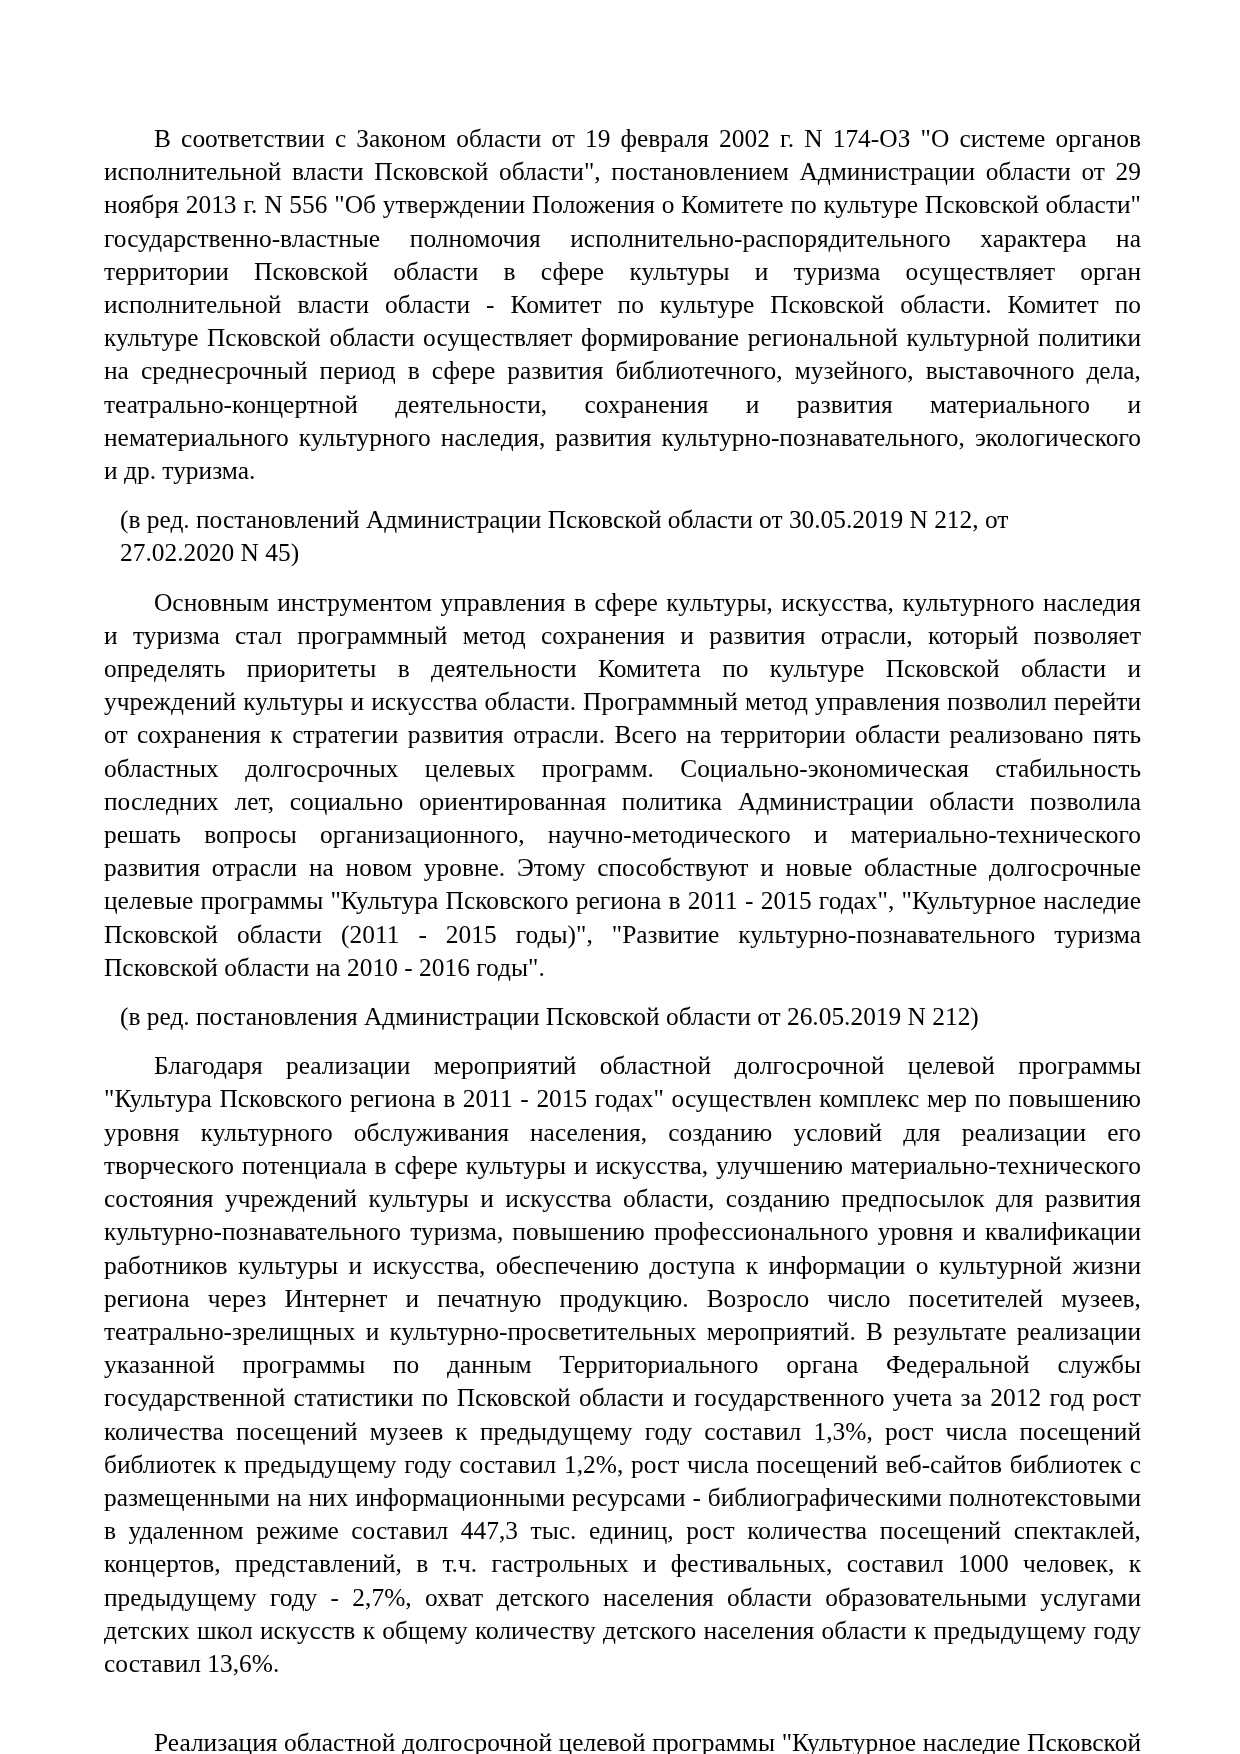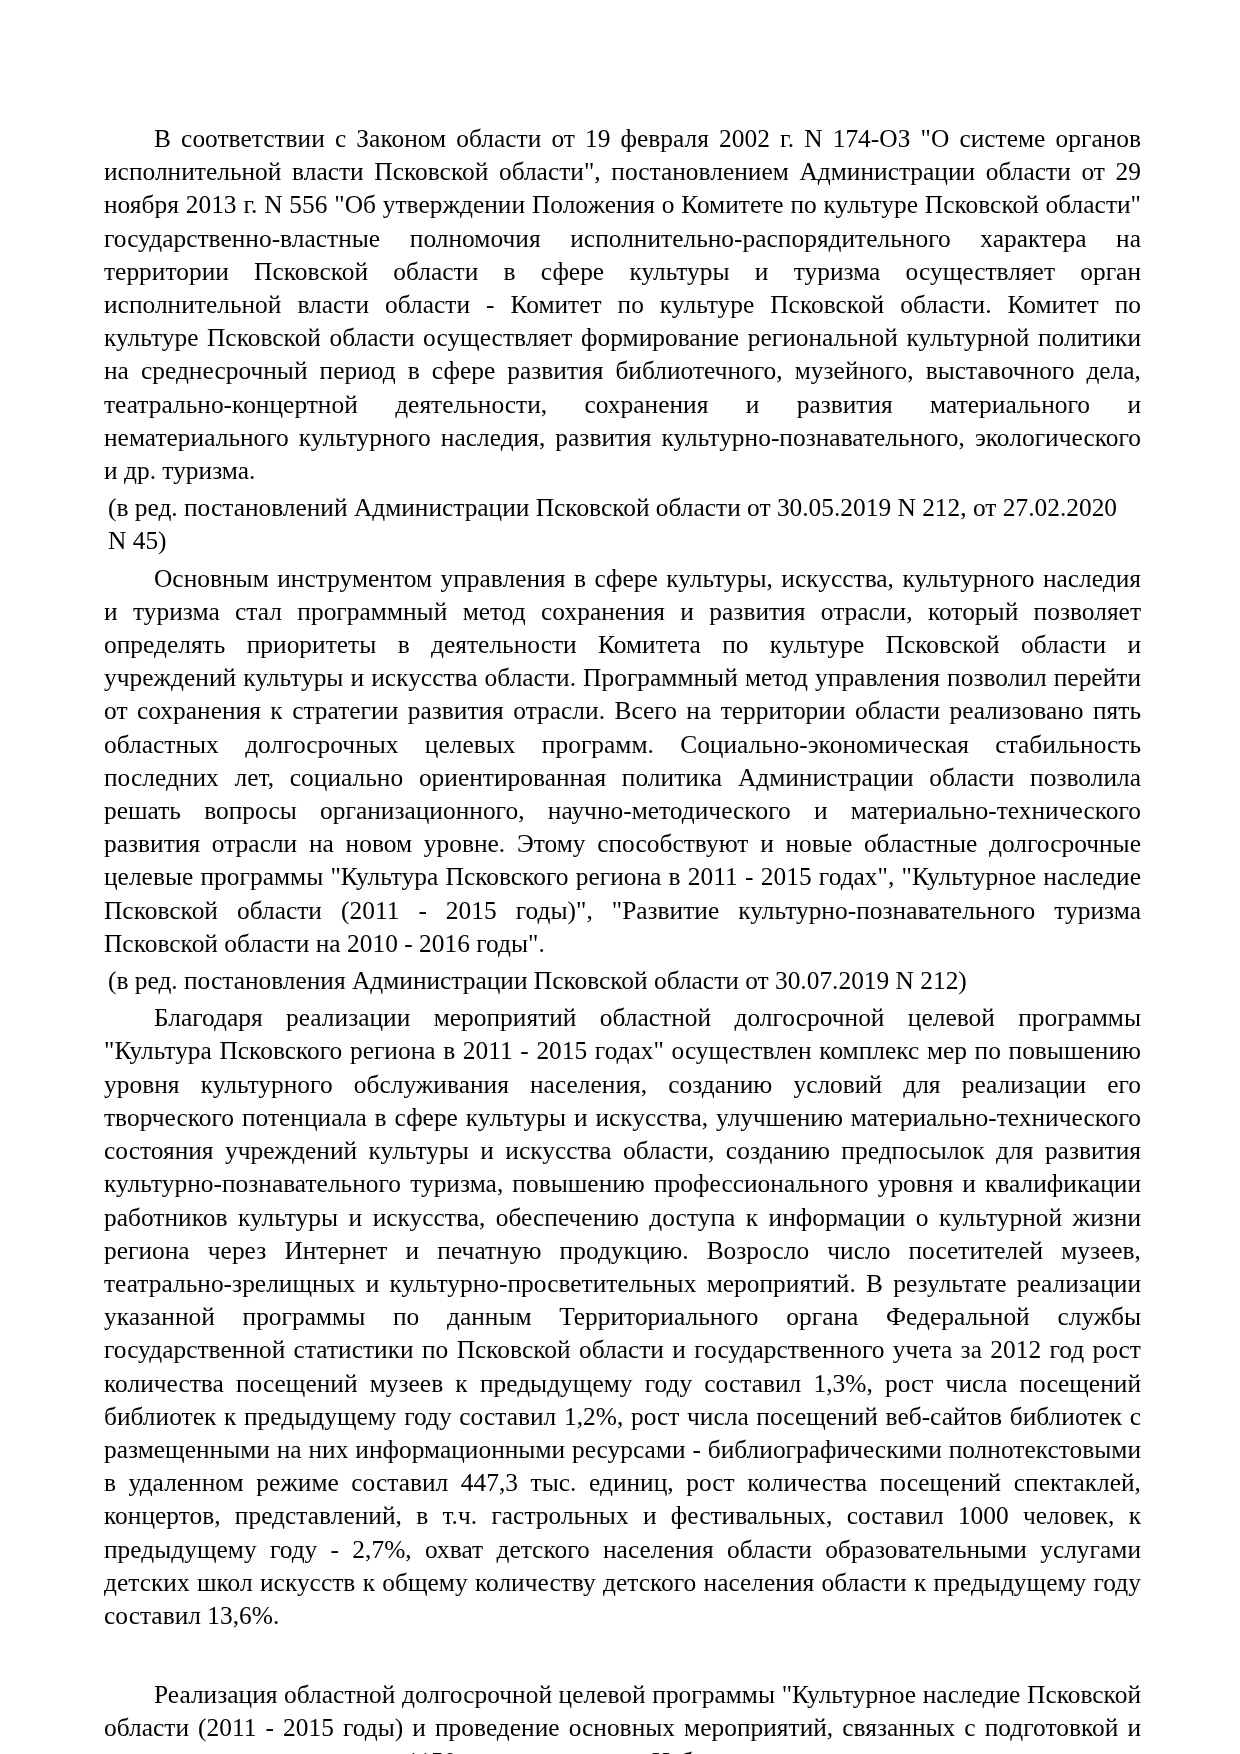--- a/index.html
+++ b/index.html
@@ -34,37 +34,37 @@
     text-justify: inter-word;
     text-indent: 50px;
     hyphens: none;
     letter-spacing: 0.02px;
   }
   
   p.para.spacer-after {
     margin-bottom: 46px;
   }
   .ed-note {
-    margin: 4px;
+    margin: 16px;
     font-size: 25.4px;
     line-height: 33.2px;
     text-align: left;
     text-indent: 0;
   }
 </style>
 </head>
 <body>
 
 <div class="page">
   <div class="text-column">
 
     <p class="para">В соответствии с Законом области от 19 февраля 2002 г. N 174-ОЗ "О системе органов исполнительной власти Псковской области", постановлением Администрации области от 29 ноября 2013 г. N 556 "Об утверждении Положения о Комитете по культуре Псковской области" государственно-властные полномочия исполнительно-распорядительного характера на территории Псковской области в сфере культуры и туризма осуществляет орган исполнительной власти области - Комитет по культуре Псковской области. Комитет по культуре Псковской области осуществляет формирование региональной культурной политики на среднесрочный период в сфере развития библиотечного, музейного, выставочного дела, театрально-концертной деятельности, сохранения и развития материального и нематериального культурного наследия, развития культурно-познавательного, экологического и др. туризма.</p>
     <p class="ed-note spacer-after">(в ред. постановлений Администрации Псковской области от 30.05.2019 N 212, от 27.02.2020 N 45)</p>
 
     <p class="para">Основным инструментом управления в сфере культуры, искусства, культурного наследия и туризма стал программный метод сохранения и развития отрасли, который позволяет определять приоритеты в деятельности Комитета по культуре Псковской области и учреждений культуры и искусства области. Программный метод управления позволил перейти от сохранения к стратегии развития отрасли. Всего на территории области реализовано пять областных долгосрочных целевых программ. Социально-экономическая стабильность последних лет, социально ориентированная политика Администрации области позволила решать вопросы организационного, научно-методического и материально-технического развития отрасли на новом уровне. Этому способствуют и новые областные долгосрочные целевые программы "Культура Псковского региона в 2011 - 2015 годах", "Культурное наследие Псковской области (2011 - 2015 годы)", "Развитие культурно-познавательного туризма Псковской области на 2010 - 2016 годы".</p>
-    <p class="ed-note spacer-after">(в ред. постановления Администрации Псковской области от 30.07.2019 N 212)</p>
+    <p class="ed-note spacer-after">(в ред. постановления Администрации Псковской области от 26.05.2019 N 212)</p>
 
     <p class="para spacer-after">Благодаря реализации мероприятий областной долгосрочной целевой программы "Культура Псковского региона в 2011 - 2015 годах" осуществлен комплекс мер по повышению уровня культурного обслуживания населения, созданию условий для реализации его творческого потенциала в сфере культуры и искусства, улучшению материально-технического состояния учреждений культуры и искусства области, созданию предпосылок для развития культурно-познавательного туризма, повышению профессионального уровня и квалификации работников культуры и искусства, обеспечению доступа к информации о культурной жизни региона через Интернет и печатную продукцию. Возросло число посетителей музеев, театрально-зрелищных и культурно-просветительных мероприятий. В результате реализации указанной программы по данным Территориального органа Федеральной службы государственной статистики по Псковской области и государственного учета за 2012 год рост количества посещений музеев к предыдущему году составил 1,3%, рост числа посещений библиотек к предыдущему году составил 1,2%, рост числа посещений веб-сайтов библиотек с размещенными на них информационными ресурсами - библиографическими полнотекстовыми в удаленном режиме составил 447,3 тыс. единиц, рост количества посещений спектаклей, концертов, представлений, в т.ч. гастрольных и фестивальных, составил 1000 человек, к предыдущему году - 2,7%, охват детского населения области образовательными услугами детских школ искусств к общему количеству детского населения области к предыдущему году составил 13,6%.</p>
 
     <p class="para">Реализация областной долгосрочной целевой программы "Культурное наследие Псковской области (2011 - 2015 годы) и проведение основных мероприятий, связанных с подготовкой и проведением празднования 1150-летия основания Изборска, позволили провести значительные работы по сохранению объектов культурного наследия области. Впервые за последние 20 лет проведены работы по сохранению и приспособлению на 14 памятниках. За счет средств указанной программы проведены работы по определению границ 89 объектов культурного наследия,</p>
 
   </div>
 </div>
 
 </body></html>

